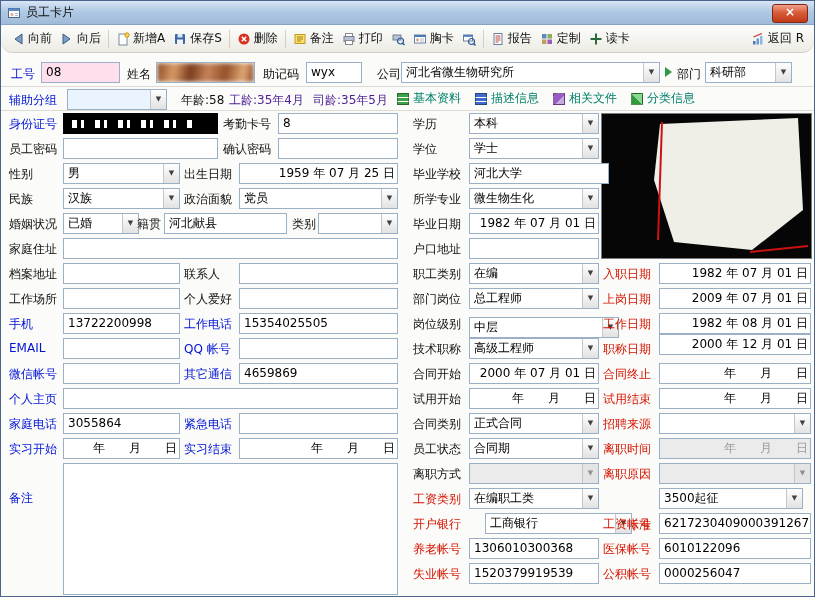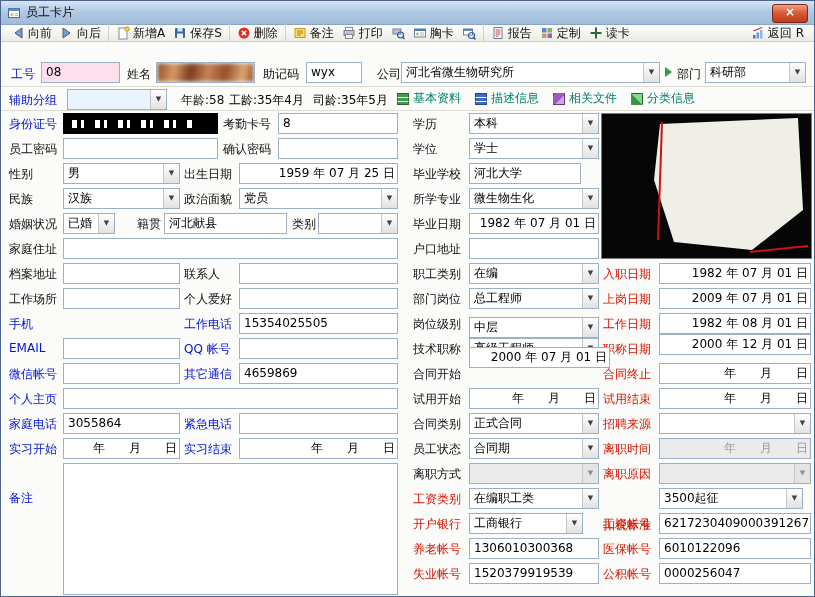--- a/index.html
+++ b/index.html
@@ -3,42 +3,42 @@
 <meta charset="utf-8">
 <style>
   html,body{margin:0;padding:0;}
   body{font-family:"DejaVu Sans","Liberation Sans",sans-serif;background:#c8d4e0;}
   #win{position:relative;width:815px;height:597px;background:#fbfbf9;border:1px solid #4a648c;box-sizing:border-box;overflow:hidden;font-size:12px;}
   
   #titlebar{position:absolute;left:0;top:0;width:100%;height:24px;background:linear-gradient(#d8e6f6,#b0c9e4 45%,#a0bbd9);border-bottom:1px solid #88a4c4;display:flex;align-items:center;padding:0 6px;box-sizing:border-box;}
   #titlebar .t{margin-left:5px;color:#101010;}
   #closebtn{position:absolute;right:6px;top:3px;width:34px;height:17px;background:linear-gradient(#f0a18c,#d95b38 45%,#bf3a1a);border:1px solid #7e2a12;border-radius:3px;color:#fff;font-size:12px;line-height:14px;text-align:center;cursor:pointer;font-weight:bold;}
   
-  #toolbar{position:absolute;left:0;top:24px;width:100%;height:17px;background:linear-gradient(#fdfdfc,#ecebe4);border-bottom:1px solid #d2d0c6;display:flex;align-items:center;padding:1px 6px;box-sizing:border-box;}
+  #toolbar{position:absolute;left:0;top:24px;width:100%;height:28px;background:linear-gradient(#fdfdfc,#ecebe4);border-bottom:1px solid #d2d0c6;display:flex;align-items:center;padding:1px 6px;box-sizing:border-box;border-radius:12px;}
   .tbtn{display:flex;align-items:center;gap:3px;padding:4px 4px;border-radius:2px;cursor:pointer;color:#101010;white-space:nowrap;}
   .tsep{width:1px;height:18px;background:#d2cfc5;margin:0 3px;}
   .tspacer{flex:1;}
   .ticon svg{display:block;}
   
   .lbl{position:absolute;white-space:nowrap;color:#101010;}
   .lbl.b{color:#0014d4;}
   .lbl.r{color:#d41400;}
   .fld{position:absolute;height:21px;background:#fff;border:1px solid #9ab0c6;box-sizing:border-box;line-height:19px;padding:0 4px;white-space:nowrap;overflow:hidden;color:#000;}
   .dd{padding-right:17px;}
   .arr{position:absolute;right:0;top:0;bottom:0;width:15px;background:linear-gradient(#fefefe,#e2e2e2);border-left:1px solid #c6c6c6;font-size:7px;color:#404040;display:flex;align-items:center;justify-content:center;padding:0;}
   .date{text-align:right;padding:0 2px;}
   .dis{background:#ebebeb;color:#9a9a9a;}
   .dis .arr{background:#e4e4e4;color:#909090;}
   .pink{background:#ffdfec;}
   .aux{background:#eaf4fe;}
   .idf{background:#000;border-color:#000;}
   .redact{position:absolute;left:8px;top:6px;height:8px;width:122px;background:repeating-linear-gradient(90deg,#fff 0 5px,transparent 5px 9px,#fff 9px 12px,transparent 12px 23px);}
   .nameblur{padding:0;overflow:hidden;}
   .blurin{position:absolute;inset:0;background:linear-gradient(100deg,#8a4a26 0%,#d99a66 18%,#7a3c1e 35%,#c8845a 52%,#93502a 70%,#e0a876 88%,#864423 100%);filter:blur(2px);}
-  .seniority{position:absolute;color:#000000;white-space:nowrap;text-align:center;}
+  .seniority{position:absolute;color:#4c1d95;white-space:nowrap;text-align:center;}
   .tabs{position:absolute;display:flex;gap:14px;align-items:center;}
   .tab{display:flex;align-items:center;gap:4px;color:#00806a;cursor:pointer;white-space:nowrap;}
   .tabicon{width:12px;height:12px;display:inline-block;border:1px solid rgba(0,0,0,.35);box-sizing:border-box;}
   .ti-g{background:linear-gradient(#3fa04a 0 3px,#fff 3px 4px,#3fa04a 4px 7px,#fff 7px 8px,#3fa04a 8px 12px);}
   .ti-b{background:linear-gradient(#3f6ac8 0 3px,#fff 3px 4px,#3f6ac8 4px 7px,#fff 7px 8px,#3f6ac8 8px 12px);}
   .ti-p{background:linear-gradient(135deg,#9a5ac8 0 60%,#c8aae0 60% 100%);}
   .ti-g2{background:linear-gradient(45deg,#2f9a3a 0 50%,#8ad890 50% 100%);}
   .sepline{position:absolute;left:0;width:100%;height:1px;background:#dddbd2;}
   .notesbox{position:absolute;left:62px;top:462px;width:335px;height:132px;background:#fff;border:1px solid #9ab0c6;box-sizing:border-box;}
   #photo{position:absolute;left:600px;top:112px;width:211px;height:146px;border:1px solid #7a7a7a;box-sizing:border-box;background:#000;}
@@ -210,21 +210,21 @@
   <span class="lbl" style="left:262px;top:65px">助记码</span>
   <div class="fld" style="left:305px;top:61px;width:56px">wyx</div>
   <span class="lbl" style="left:376px;top:65px">公司</span>
   <div class="fld dd" style="left:400px;top:61px;width:259px"><span>河北省微生物研究所</span><span class="arr">▼</span></div>
   <span class="ticon" style="position:absolute;left:663px;top:66px">
       <svg width="9" height="10" viewBox="0 0 9 10">
         <path d="M1 0 L8 5 L1 10 Z" fill="#2f9a4a"></path>
       </svg>
     </span>
   <span class="lbl" style="left:676px;top:65px">部门</span>
-  <div class="fld dd" style="left:704px;top:61px;width:101px"><span>科研部</span><span class="arr">▼</span></div>
+  <div class="fld dd" style="left:704px;top:61px;width:87px"><span>科研部</span><span class="arr">▼</span></div>
 
   <span class="lbl b" style="left:8px;top:91px">辅助分组</span>
   <div class="fld dd aux" style="left:66px;top:88px;width:100px"><span></span><span class="arr">▼</span></div>
   <span class="lbl" style="left:180px;top:91px">年龄:58</span>
   <span class="seniority" style="left:228px;top:91px">工龄:35年4月</span>
   <span class="seniority" style="left:312px;top:91px">司龄:35年5月</span>
   <div class="tabs" style="left:396px;top:89px">
     <div class="tab">
         <span class="tabicon ti-g"></span>
         <span>基本资料</span>
@@ -268,31 +268,31 @@
   <span class="lbl" style="left:222px;top:140px">确认密码</span>
   <div class="fld" style="left:277px;top:137px;width:120px"></div>
   <span class="lbl" style="left:412px;top:140px">学位</span>
   <div class="fld dd" style="left:468px;top:137px;width:130px"><span>学士</span><span class="arr">▼</span></div>
 
   <span class="lbl" style="left:8px;top:165px">性别</span>
   <div class="fld dd" style="left:62px;top:162px;width:117px"><span>男</span><span class="arr">▼</span></div>
   <span class="lbl" style="left:183px;top:165px">出生日期</span>
   <div class="fld date" style="left:238px;top:162px;width:159px">1959 年 07 月 25 日</div>
   <span class="lbl" style="left:412px;top:165px">毕业学校</span>
-  <div class="fld" style="left:468px;top:162px;width:112px">河北大学</div>
+  <div class="fld" style="left:468px;top:162px;width:140px">河北大学</div>
 
   <span class="lbl" style="left:8px;top:190px">民族</span>
   <div class="fld dd" style="left:62px;top:187px;width:117px"><span>汉族</span><span class="arr">▼</span></div>
   <span class="lbl" style="left:183px;top:190px">政治面貌</span>
   <div class="fld dd" style="left:238px;top:187px;width:159px"><span>党员</span><span class="arr">▼</span></div>
   <span class="lbl" style="left:412px;top:190px">所学专业</span>
   <div class="fld dd" style="left:468px;top:187px;width:130px"><span>微生物生化</span><span class="arr">▼</span></div>
 
   <span class="lbl" style="left:8px;top:215px">婚姻状况</span>
-  <div class="fld dd" style="left:62px;top:212px;width:52px"><span>已婚</span><span class="arr">▼</span></div>
+  <div class="fld dd" style="left:62px;top:212px;width:76px"><span>已婚</span><span class="arr">▼</span></div>
   <span class="lbl" style="left:136px;top:215px">籍贯</span>
   <div class="fld" style="left:163px;top:212px;width:123px">河北献县</div>
   <span class="lbl" style="left:291px;top:215px">类别</span>
   <div class="fld dd" style="left:317px;top:212px;width:80px"><span></span><span class="arr">▼</span></div>
   <span class="lbl" style="left:412px;top:215px">毕业日期</span>
   <div class="fld date" style="left:468px;top:212px;width:130px">1982 年 07 月 01 日</div>
 
   <span class="lbl" style="left:8px;top:240px">家庭住址</span>
   <div class="fld" style="left:62px;top:237px;width:335px"></div>
   <span class="lbl" style="left:412px;top:240px">户口地址</span>
@@ -310,42 +310,43 @@
   <span class="lbl" style="left:8px;top:290px">工作场所</span>
   <div class="fld" style="left:62px;top:287px;width:117px"></div>
   <span class="lbl" style="left:183px;top:290px">个人爱好</span>
   <div class="fld" style="left:238px;top:287px;width:159px"></div>
   <span class="lbl" style="left:412px;top:290px">部门岗位</span>
   <div class="fld dd" style="left:468px;top:287px;width:130px"><span>总工程师</span><span class="arr">▼</span></div>
   <span class="lbl r" style="left:602px;top:290px">上岗日期</span>
   <div class="fld date" style="left:658px;top:287px;width:152px">2009 年 07 月 01 日</div>
 
   <span class="lbl b" style="left:8px;top:315px">手机</span>
+  <div class="fld" style="left:62px;top:312px;width:117px">13722200998</div>
   <span class="lbl b" style="left:183px;top:315px">工作电话</span>
   <div class="fld" style="left:238px;top:312px;width:159px">15354025505</div>
   <span class="lbl" style="left:412px;top:315px">岗位级别</span>
-  <div class="fld dd" style="left:468px;top:316px;width:130px"><span>中层</span><span class="arr">▼</span></div>
+  <div class="fld dd" style="left:468px;top:316px;width:150px"><span>中层</span><span class="arr">▼</span></div>
   <span class="lbl r" style="left:602px;top:315px">工作日期</span>
   <div class="fld date" style="left:658px;top:312px;width:152px">1982 年 08 月 01 日</div>
 
   <span class="lbl b" style="left:8px;top:340px">EMAIL</span>
   <div class="fld" style="left:62px;top:337px;width:117px"></div>
   <span class="lbl b" style="left:183px;top:340px">QQ 帐号</span>
   <div class="fld" style="left:238px;top:337px;width:159px"></div>
   <span class="lbl" style="left:412px;top:340px">技术职称</span>
   <div class="fld dd" style="left:468px;top:337px;width:130px"><span>高级工程师</span><span class="arr">▼</span></div>
   <span class="lbl r" style="left:602px;top:340px">职称日期</span>
   <div class="fld date" style="left:658px;top:333px;width:152px">2000 年 12 月 01 日</div>
 
   <span class="lbl b" style="left:8px;top:365px">微信帐号</span>
   <div class="fld" style="left:62px;top:362px;width:117px"></div>
   <span class="lbl b" style="left:183px;top:365px">其它通信</span>
   <div class="fld" style="left:238px;top:362px;width:159px">4659869</div>
   <span class="lbl" style="left:412px;top:365px">合同开始</span>
-  <div class="fld date" style="left:468px;top:346px;width:141px">2000 年 07 月 01 日</div>
+  <div class="fld date" style="left:468px;top:362px;width:130px">2000 年 07 月 01 日</div>
   <span class="lbl r" style="left:602px;top:365px">合同终止</span>
   <div class="fld date" style="left:658px;top:362px;width:152px">年　　月　　日</div>
 
   <span class="lbl b" style="left:8px;top:390px">个人主页</span>
   <div class="fld" style="left:62px;top:387px;width:335px"></div>
   <span class="lbl" style="left:412px;top:390px">试用开始</span>
   <div class="fld date" style="left:468px;top:387px;width:130px">年　　月　　日</div>
   <span class="lbl r" style="left:602px;top:390px">试用结束</span>
   <div class="fld date" style="left:658px;top:387px;width:152px">年　　月　　日</div>
 
@@ -374,21 +375,21 @@
 
   <span class="lbl b" style="left:8px;top:489px">备注</span>
   <div class="notesbox"></div>
 
   <span class="lbl r" style="left:412px;top:490px">工资类别</span>
   <div class="fld dd" style="left:468px;top:487px;width:130px"><span>在编职工类</span><span class="arr">▼</span></div>
   <span class="lbl r" style="left:602px;top:516px">扣税标准</span>
   <div class="fld dd" style="left:658px;top:487px;width:144px"><span>3500起征</span><span class="arr">▼</span></div>
 
   <span class="lbl r" style="left:412px;top:515px">开户银行</span>
-  <div class="fld dd" style="left:468px;top:512px;width:114px"><span>工商银行</span><span class="arr">▼</span></div>
+  <div class="fld dd" style="left:484px;top:512px;width:147px"><span>工商银行</span><span class="arr">▼</span></div>
   <span class="lbl r" style="left:602px;top:515px">工资帐号</span>
   <div class="fld" style="left:658px;top:512px;width:152px">6217230409000391267</div>
 
   <span class="lbl r" style="left:412px;top:540px">养老帐号</span>
   <div class="fld" style="left:468px;top:537px;width:130px">1306010300368</div>
   <span class="lbl r" style="left:602px;top:540px">医保帐号</span>
   <div class="fld" style="left:658px;top:537px;width:152px">6010122096</div>
 
   <span class="lbl r" style="left:412px;top:565px">失业帐号</span>
   <div class="fld" style="left:468px;top:562px;width:130px">1520379919539</div>

